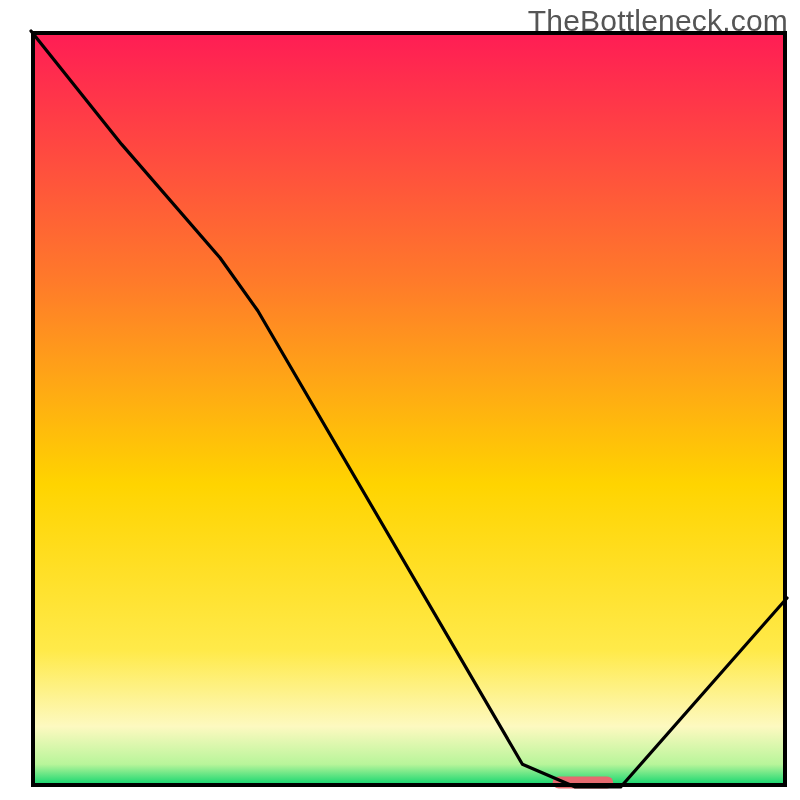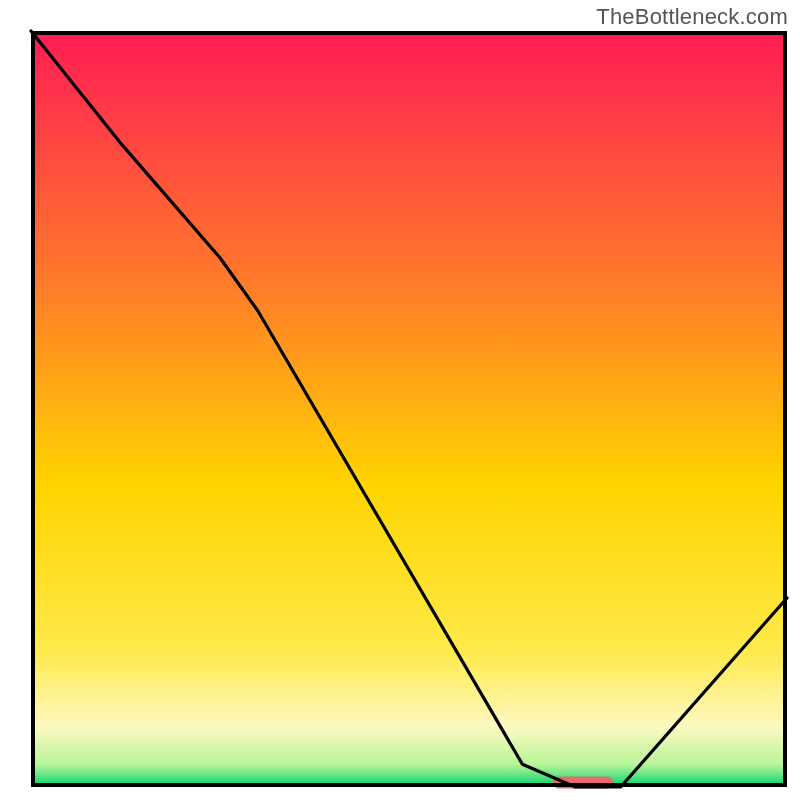--- a/index.html
+++ b/index.html
@@ -13,21 +13,21 @@
   }
   .canvas {
     position: relative;
     width: 800px;
     height: 800px;
   }
   .watermark {
     position: absolute;
     top: 4px;
     right: 12px;
-    font-size: 22px;
+    font-size: 30px;
     color: #555;
     font-weight: 500;
     letter-spacing: 0.2px;
   }
   svg.plot {
     position: absolute;
     left: 0;
     top: 0;
     width: 800px;
     height: 800px;

